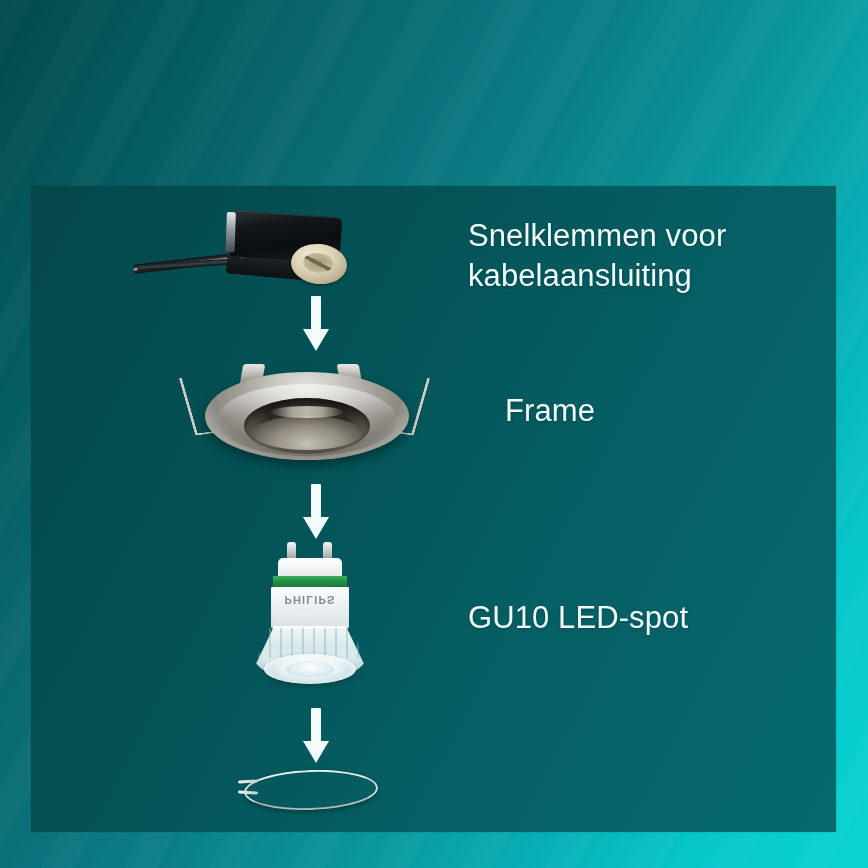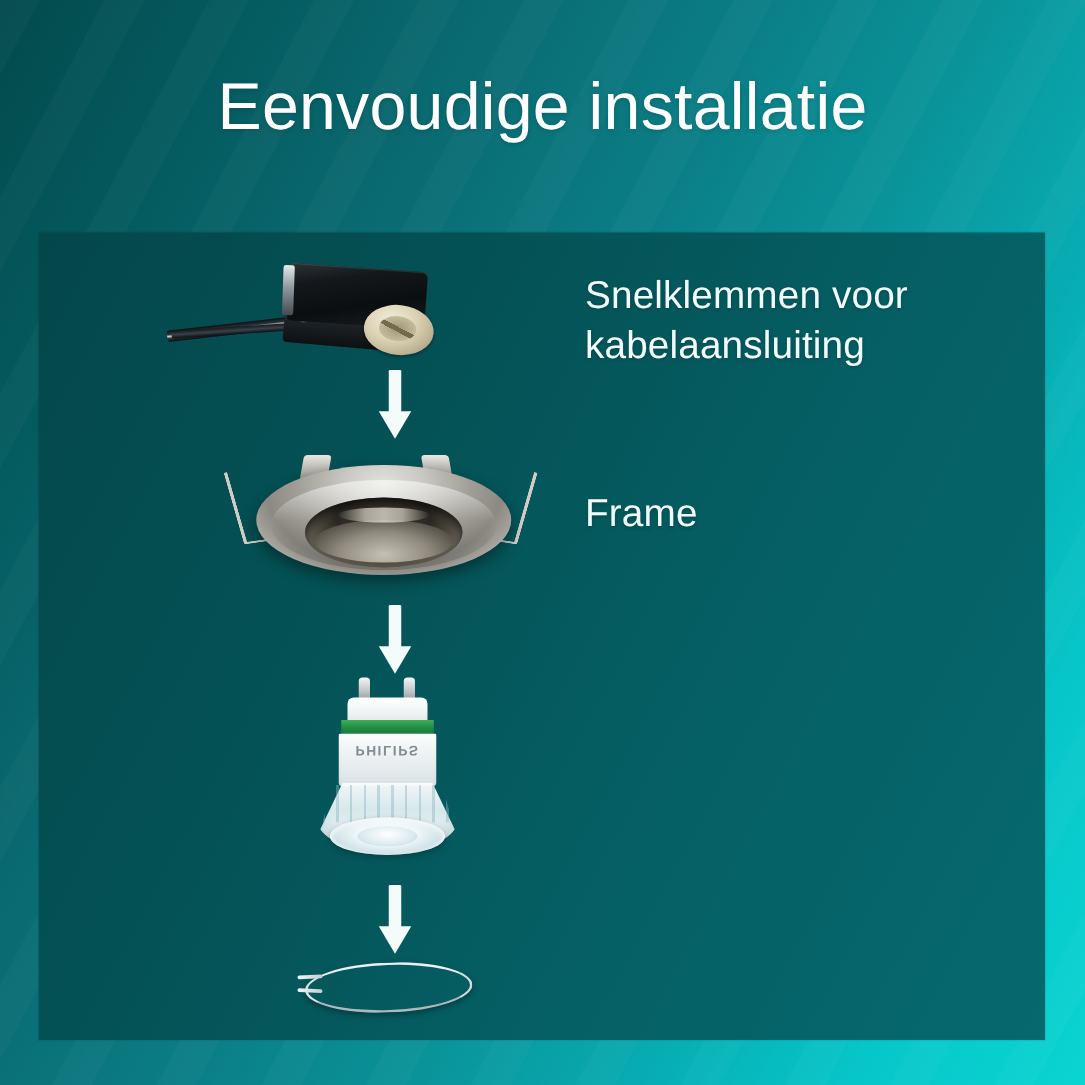--- a/index.html
+++ b/index.html
@@ -354,21 +354,20 @@
     border-radius: 2px;
   }
   .ring .tipA { left: 8px; top: 22px; transform: rotate(-3deg); }
   .ring .tipB { left: 8px; top: 33px; transform: rotate(3deg); }
 </style>
 </head>
 <body>
 
 <div id="stage">
 
-  <div class="title">Eenvoudige installatie</div>
 
   <div class="panel">
 
     <div class="row" style="top:0px;height:170px;">
       <div class="art connector" style="left:100px; top:14px;">
         <div class="conn-wire"></div>
         <div class="conn-wire2"></div>
         <div class="conn-base">
           <div class="screw s1"></div>
           <div class="screw s2"></div>
@@ -388,41 +387,42 @@
     <div class="row" style="top:160px;height:180px;">
       <div class="art frame" style="left:150px; top:0px;">
         <div class="clip clipL"></div>
         <div class="clip clipR"></div>
         <div class="tab tabL"></div>
         <div class="tab tabR"></div>
         <div class="outer"></div>
         <div class="bevel"></div>
         <div class="inner"></div>
       </div>
-      <div class="label" style="top:45px;">Frame</div>
+      <div class="label" style="top:45px;margin-left:37px;">Frame</div>
     </div>
 
     <div class="arrow" style="top:298px;">
       <div class="shaft"></div>
       <div class="head"></div>
     </div>
 
     <div class="row" style="top:350px;height:200px;">
       <div class="art bulb" style="left:209px; top:0px;">
         <div class="pin pinL"></div>
         <div class="pin pinR"></div>
         <div class="base"></div>
         <div class="band"></div>
         <div class="body"></div>
         <div class="tint"></div>
         <div class="brand">PHILIPS</div>
         <div class="cone"></div>
         <div class="facets"></div>
         <div class="lens"></div>
       </div>
+      <div class="label" style="top:62px;">GU10 LED-spot</div>
     </div>
 
     <div class="arrow" style="top:522px;">
       <div class="shaft"></div>
       <div class="head"></div>
     </div>
 
     <div class="row" style="top:570px;height:76px;">
       <div class="art ring" style="left:199px; top:2px;">
         <div class="ell"></div>

